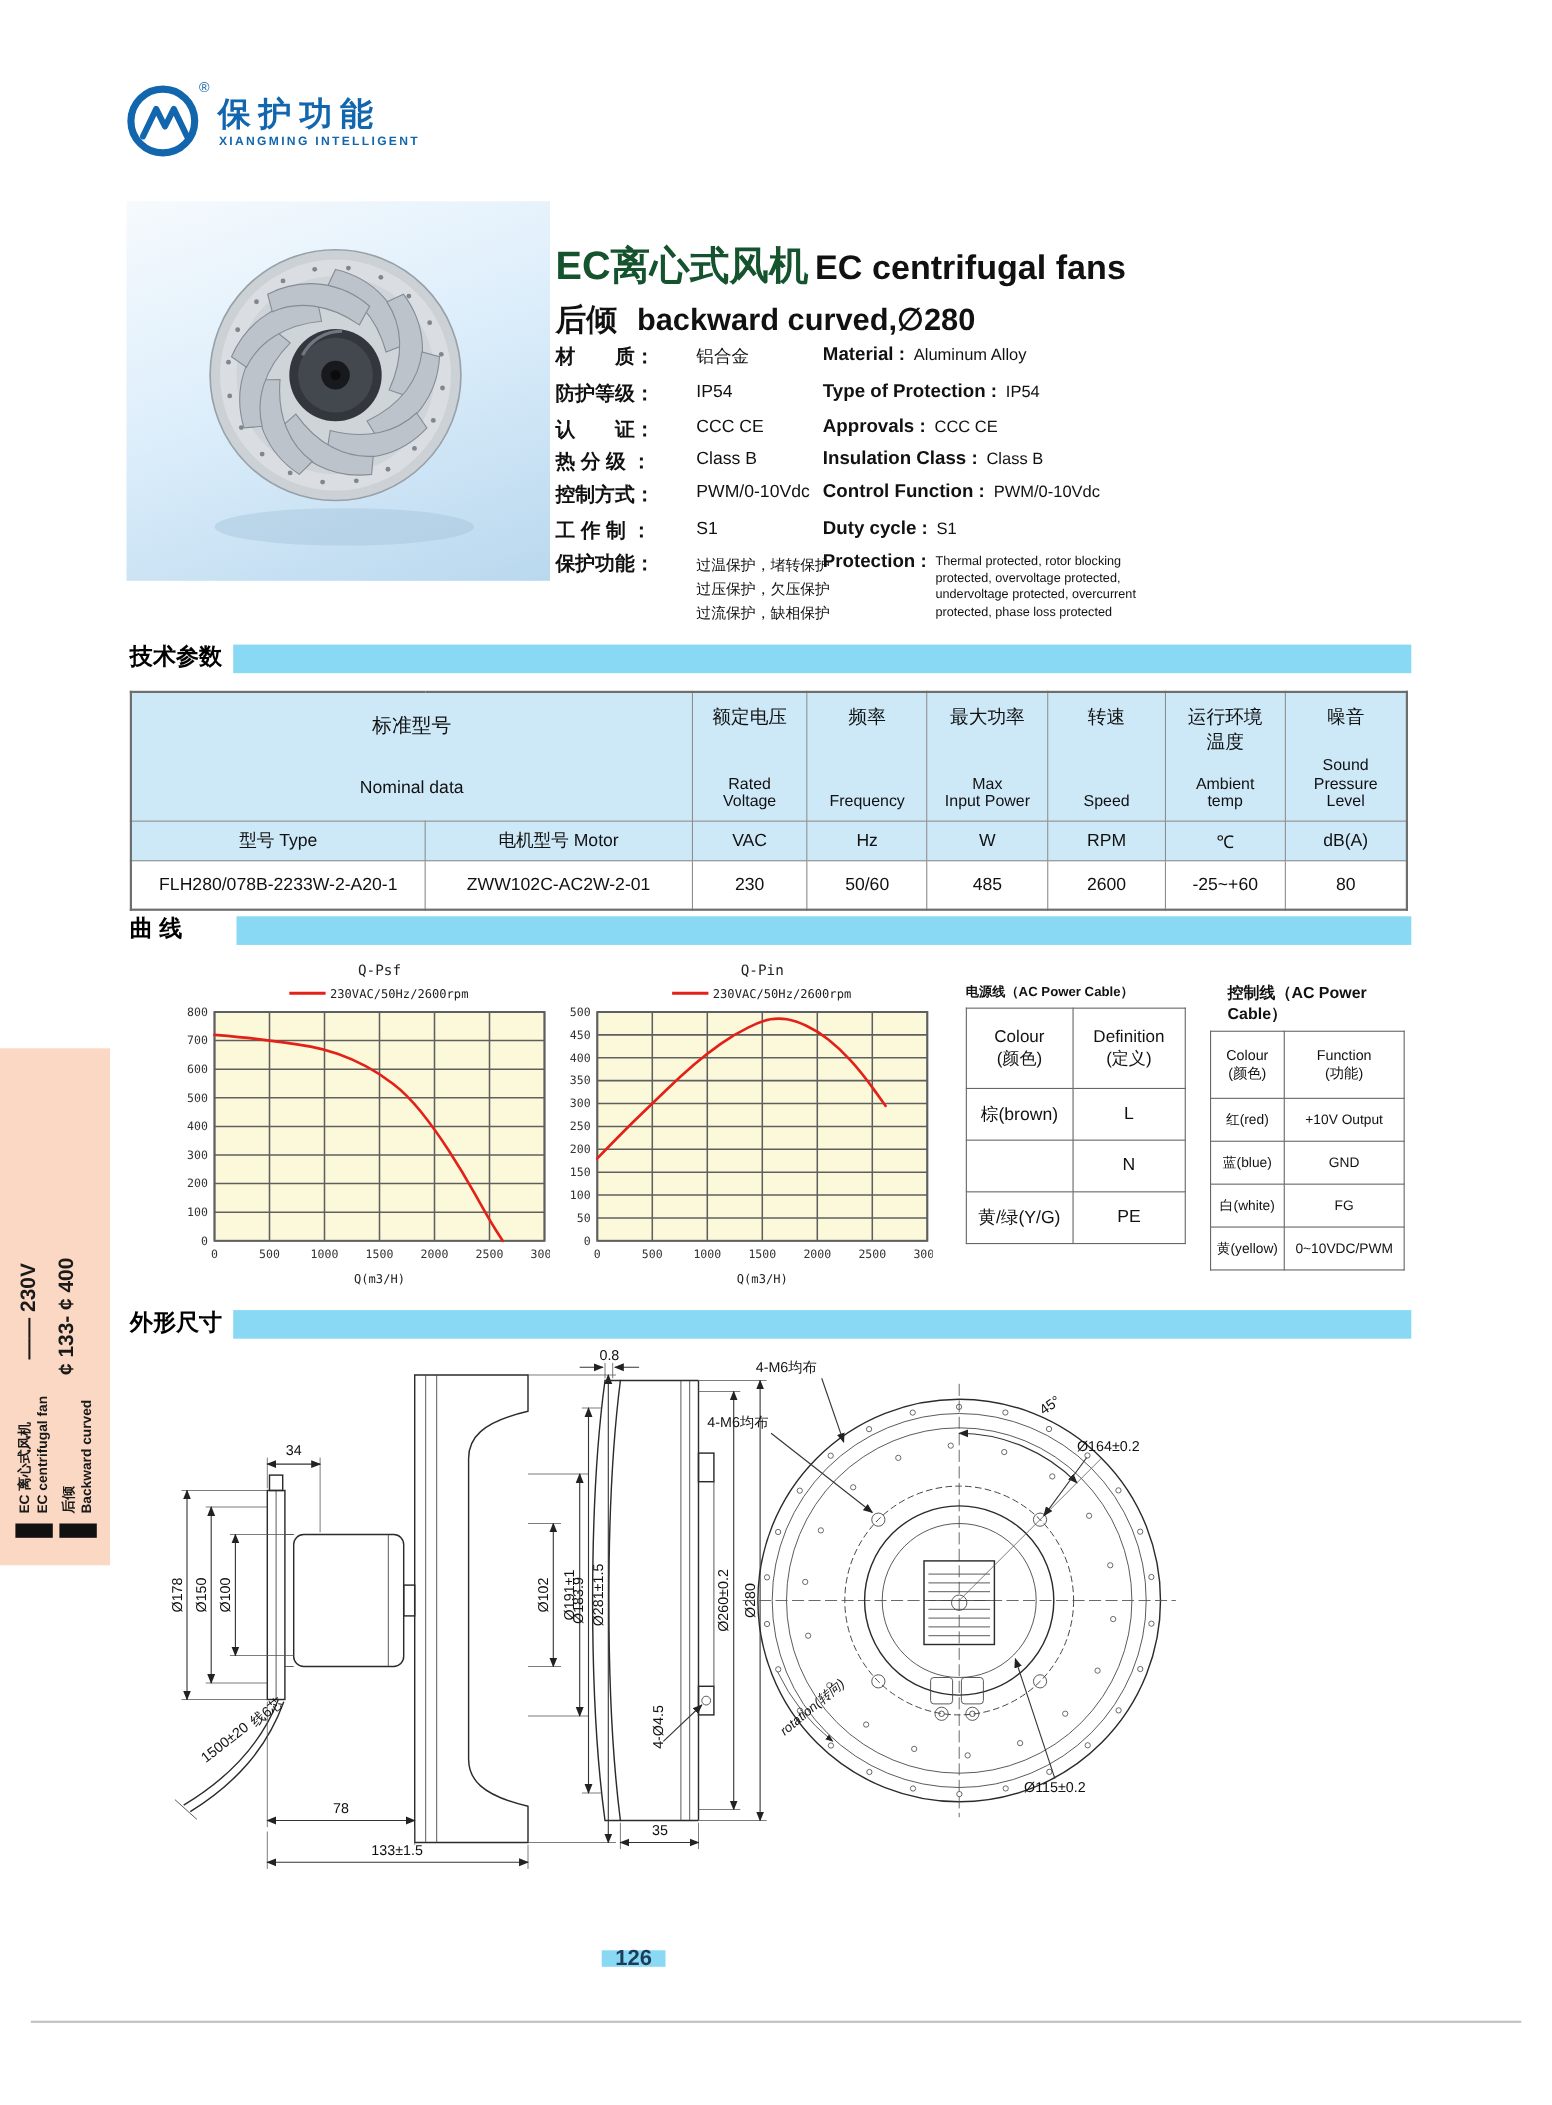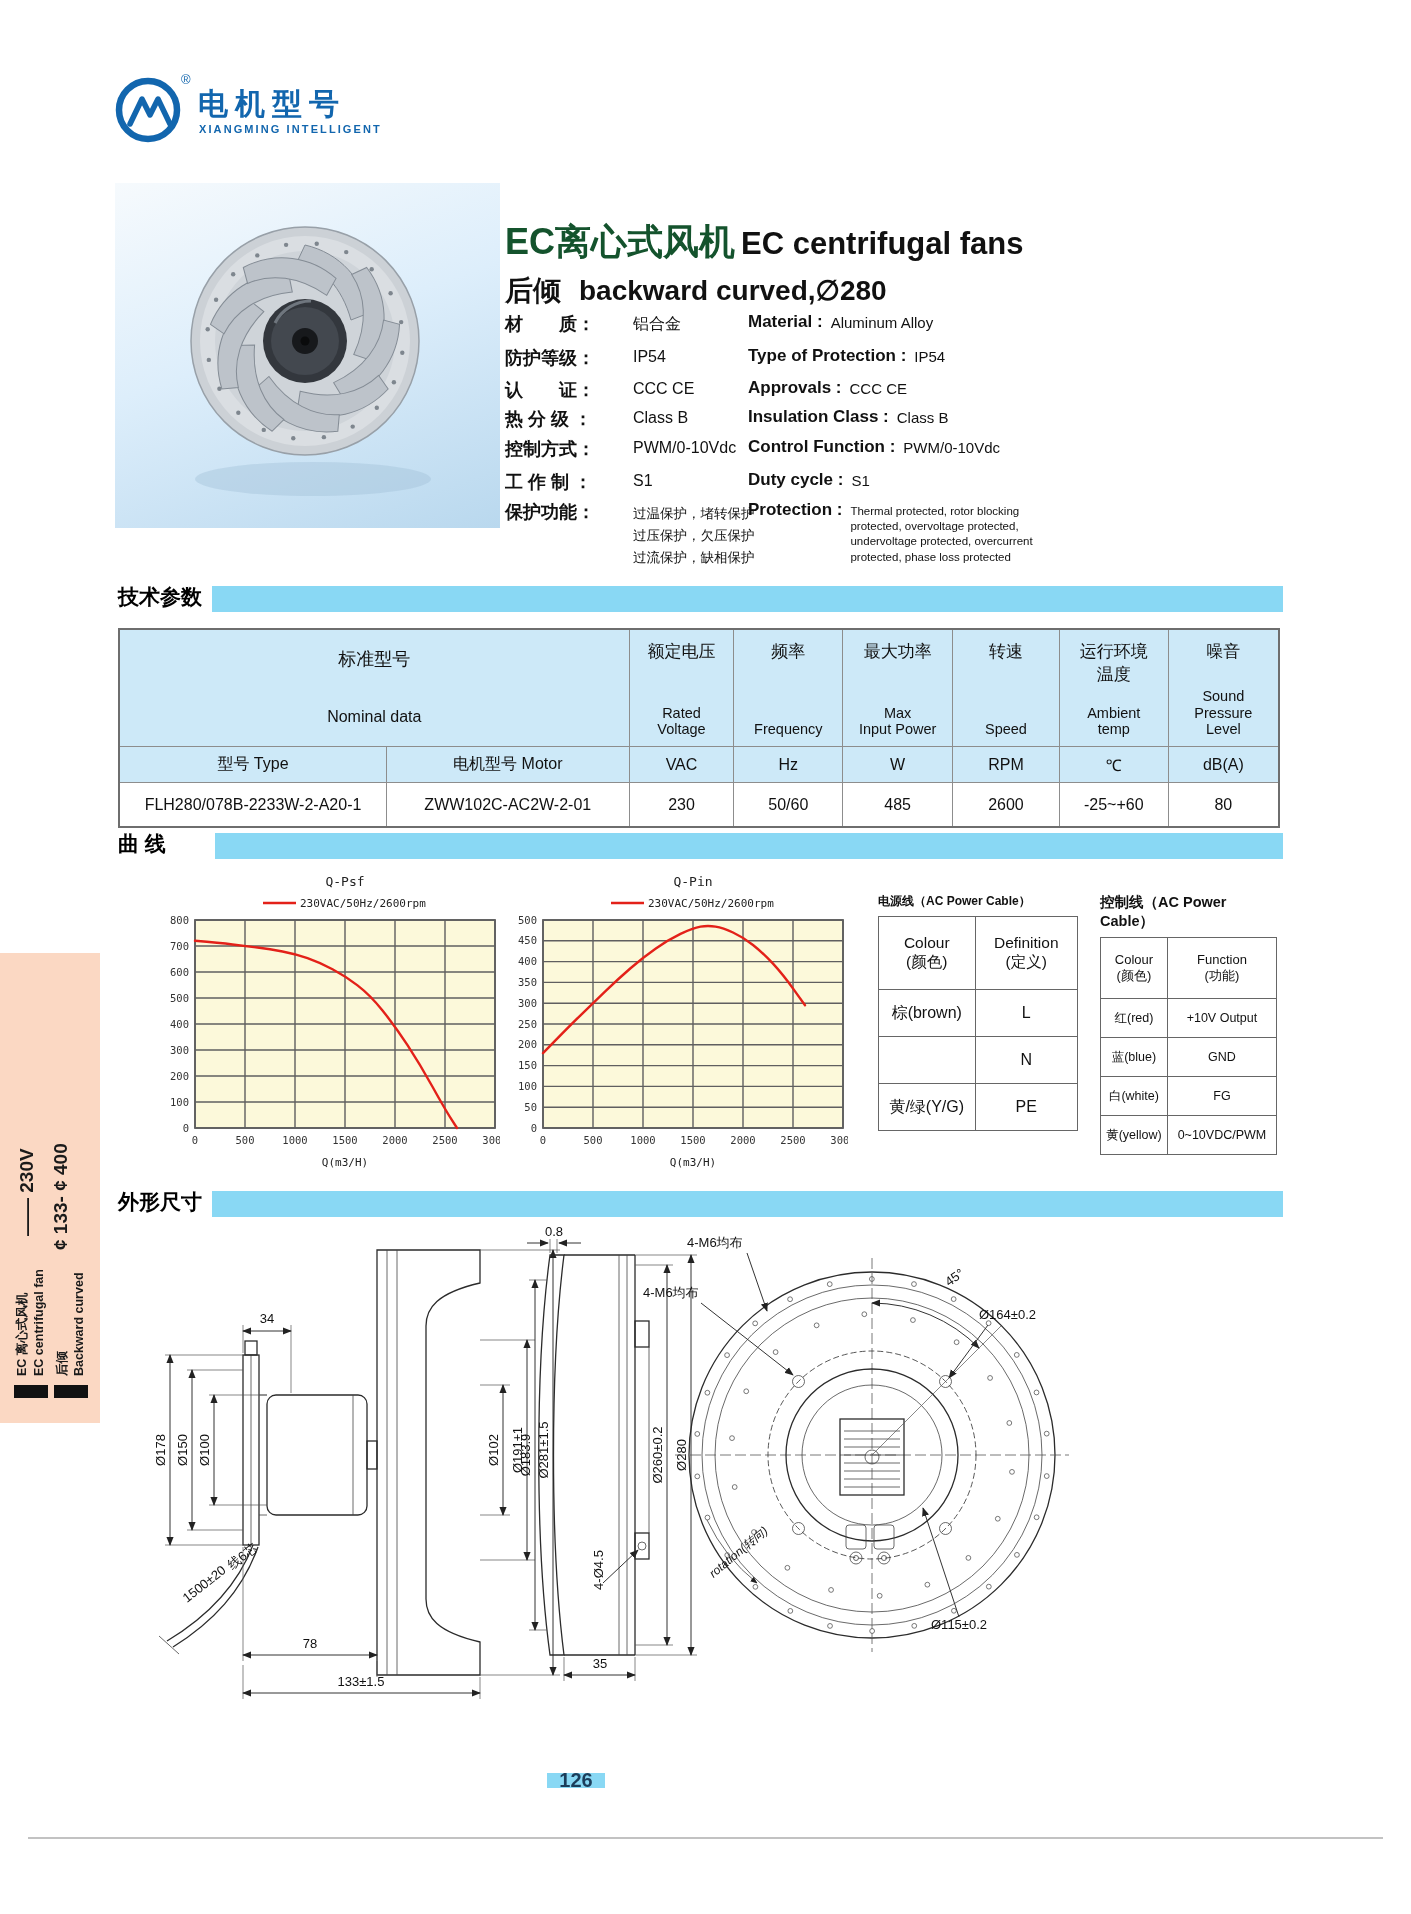--- a/index.html
+++ b/index.html
@@ -50,21 +50,21 @@
   .chart{position:absolute;}
   .tick{font-family:"DejaVu Sans Mono",monospace;font-size:10.5px;fill:#333;}
   .ctitle{font-family:"DejaVu Sans Mono",monospace;font-size:13px;fill:#222;}
   .clegend{font-family:"DejaVu Sans Mono",monospace;font-size:11px;fill:#222;}
   
   .cablebox{position:absolute;}
   .cabletitle{font-weight:700;margin-bottom:6px;}
   #powerbox{left:878px;top:893px;width:200px;}
   #powerbox .cabletitle{font-size:12px;}
   #controlbox{left:1100px;top:893px;width:177px;}
-  #controlbox .cabletitle{font-size:14.5px;}
+  #controlbox .cabletitle{font-size:14.5px;margin-left:16px;}
   .ctb{border-collapse:collapse;width:100%;}
   .ctb td{border:1px solid #666;text-align:center;vertical-align:middle;white-space:pre-line;}
   #powerbox td{font-size:16px;height:44px;}
   #powerbox tr.h td{height:70px;font-size:15.5px;}
   #controlbox td{font-size:12.5px;height:36px;}
   #controlbox tr.h td{height:58px;font-size:13px;}
   
   #draw{position:absolute;left:95px;top:1225px;}
   .out{fill:none;stroke:#2b2b2b;stroke-width:1.3;}
   .thin{fill:none;stroke:#444;stroke-width:0.8;}
@@ -88,21 +88,21 @@
 </head>
 <body>
 
 <div id="page">
 
   <svg class="abs" style="left:110px;top:66px" width="86" height="84" viewBox="0 0 86 84">
     <circle cx="38" cy="44" r="29" fill="none" stroke="#1266ae" stroke-width="6.5"></circle>
     <path d="M20,58 L32,33 L40,49 L48,33 L60,58" fill="none" stroke="#1266ae" stroke-width="5.5" stroke-linejoin="round" stroke-linecap="round"></path>
     <text x="71" y="18" font-size="13" fill="#1266ae">®</text>
   </svg>
-  <div class="abs" id="brand-cn">电机型号</div>
+  <div class="abs" id="brand-cn">保护功能</div>
   <div class="abs" id="brand-en">XIANGMING INTELLIGENT</div>
 
   <div class="abs" id="photo">
     <svg width="385" height="345" viewBox="0 0 385 345">
       <ellipse cx="198" cy="296" rx="118" ry="17" fill="#9fbcd4" opacity="0.38"></ellipse>
       <circle cx="190" cy="158" r="114" fill="#ccd1d6" stroke="#98a0a8" stroke-width="1.5"></circle>
       <circle cx="190" cy="158" r="105" fill="#dadee2"></circle>
       <g>
           <circle cx="287.2952463136789" cy="169.7317963143141" r="2.2" fill="#7e868e"></circle>
           <circle cx="278.9079535754979" cy="199.22348591539912" r="2.2" fill="#7e868e"></circle>

